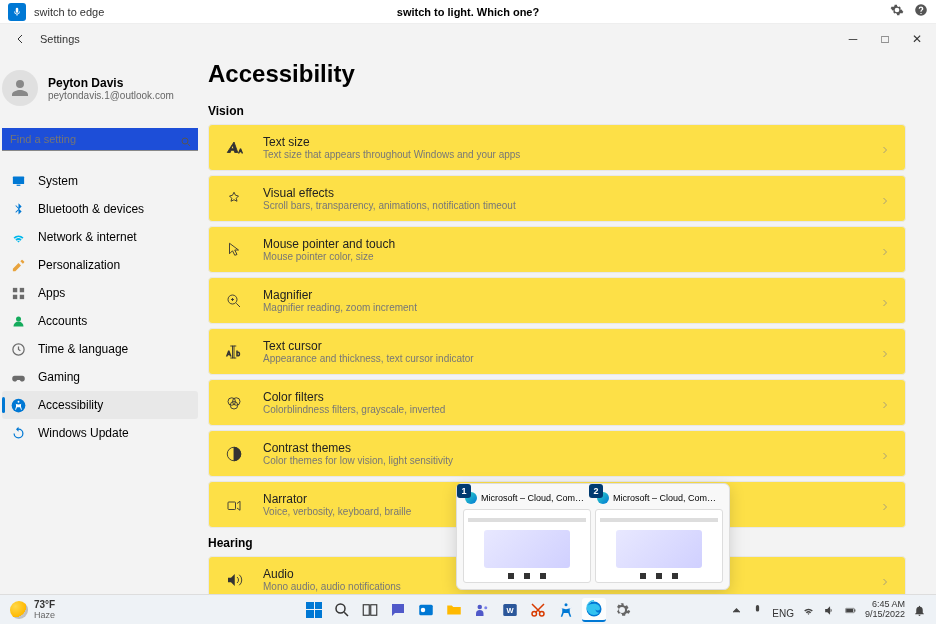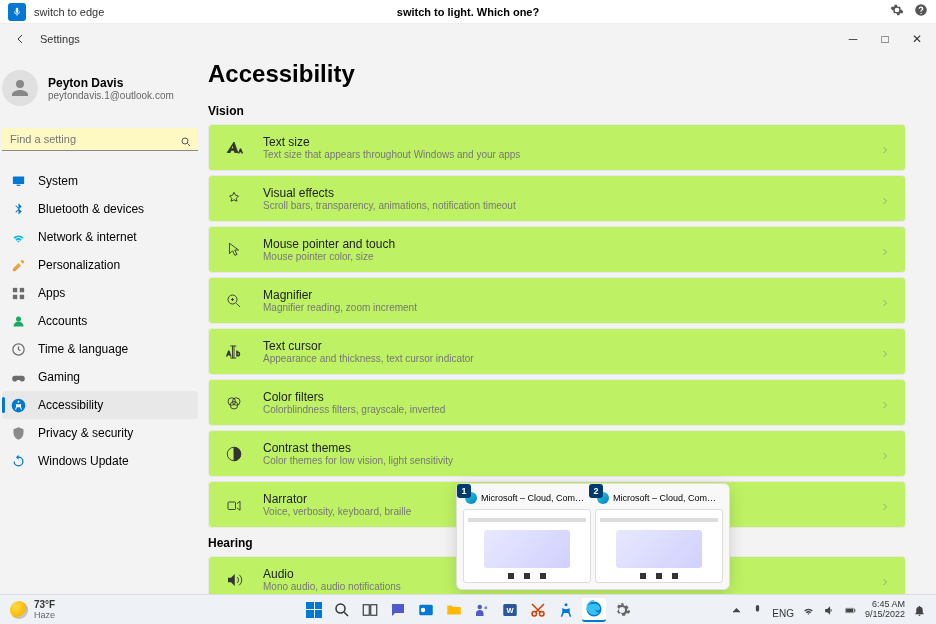--- a/index.html
+++ b/index.html
@@ -23,35 +23,35 @@
 .main-area { display: flex; height: calc(100% - 54px - 30px); }
 
 .sidebar { width: 200px; padding: 10px 2px; }
 .profile { display: flex; align-items: center; margin-bottom: 16px; padding: 6px 0;}
 .avatar { width: 36px; height: 36px; background: #e0e0e0; border-radius: 50%; margin-right: 10px; display: flex; align-items: center; justify-content: center; }
 .avatar svg { width: 24px; height: 24px; fill: #888; }
 .profile-name { font-size: 12px; font-weight: 600; }
 .profile-email { font-size: 10px; color: #666; }
 
 .search-box { position: relative; margin-bottom: 16px; }
-.search-input { width: 100%; padding: 5px 26px 5px 8px; border: none; border-bottom: 1px solid #888; background: #fef9c3; font-size: 11px; outline: none; }
+.search-input { width: 100%; padding: 5px 26px 5px 8px; border: none; border-bottom: 1px solid #888; background: #1d4ed8; font-size: 11px; outline: none; }
 .search-icon-pos { position: absolute; right: 6px; top: 50%; transform: translateY(-50%); width: 12px; height: 12px; }
 
 .nav-list { list-style: none; }
 .nav-item { display: flex; align-items: center; padding: 6px 8px; font-size: 12px; cursor: pointer; border-radius: 3px; }
 .nav-item.active { background: #e8e8e8; position: relative; }
 .nav-item.active::before { content: ''; position: absolute; left: 0; top: 6px; bottom: 6px; width: 3px; background: #0078d4; border-radius: 2px; }
 .nav-icon { width: 16px; height: 16px; margin-right: 12px; display: flex; align-items: center; justify-content: center; }
 .nav-icon svg { width: 15px; height: 15px; }
 
 .content { flex: 1; padding: 0 30px 10px 8px; overflow-y: auto; }
 .page-title { font-size: 24px; font-weight: 600; margin: 6px 0 16px; }
 .section-title { font-size: 12px; font-weight: 600; margin: 8px 0 6px; }
 
-.setting-card { background: #bef264; border: 1px solid #e8e8e8; border-radius: 4px; padding: 10px 14px; margin-bottom: 4px; display: flex; align-items: center; cursor: pointer; }
+.setting-card { background: #fde047; border: 1px solid #e8e8e8; border-radius: 4px; padding: 10px 14px; margin-bottom: 4px; display: flex; align-items: center; cursor: pointer; }
 .setting-icon { width: 22px; height: 22px; margin-right: 18px; display: flex; align-items: center; justify-content: center; }
 .setting-icon svg { width: 18px; height: 18px; stroke: #333; fill: none; stroke-width: 1.2; }
 .setting-body { flex: 1; }
 .setting-title { font-size: 12px; color: #222; }
 .setting-desc { font-size: 10px; color: #777; }
 .chevron { width: 12px; height: 12px; }
 .chevron svg { width: 12px; height: 12px; stroke: #888; fill: none; stroke-width: 1.5; }
 
 .taskbar-preview { position: absolute; bottom: 34px; left: 456px; display: flex; gap: 4px; background: #f8f8f8; border: 1px solid #ddd; border-radius: 6px; padding: 6px; box-shadow: 0 4px 16px rgba(0,0,0,0.15); }
 .preview-item { width: 128px; }
@@ -212,28 +212,20 @@
             <svg viewBox="0 0 24 24" fill="#0078d4">
               <circle cx="12" cy="12" r="11" fill="#0078d4"></circle>
               <circle cx="12" cy="6" r="1.5" fill="#fff"></circle>
               <path fill="#fff" d="M6 9l6 1.5L18 9l-2 .8v4l1.5 5h-1.5l-1.5-4h-5L8 18.8H6.5L8 13.8v-4L6 9z"></path>
             </svg>
           </span>
           <span>Accessibility</span>
         </li>
         <li class="nav-item">
           <span class="nav-icon">
-            <svg viewBox="0 0 24 24" fill="#8a8a8a">
-              <path d="M12 2l8 3v6c0 5-3.5 9-8 11-4.5-2-8-6-8-11V5l8-3z"></path>
-            </svg>
-          </span>
-          <span>Privacy &amp; security</span>
-        </li>
-        <li class="nav-item">
-          <span class="nav-icon">
             <svg viewBox="0 0 24 24" fill="#0078d4">
               <path d="M12 4V1L8 5l4 4V6a6 6 0 11-6 6H4a8 8 0 108-8z"></path>
             </svg>
           </span>
           <span>Windows Update</span>
         </li>
       </ul>
   </div>
 
   <div class="content">

